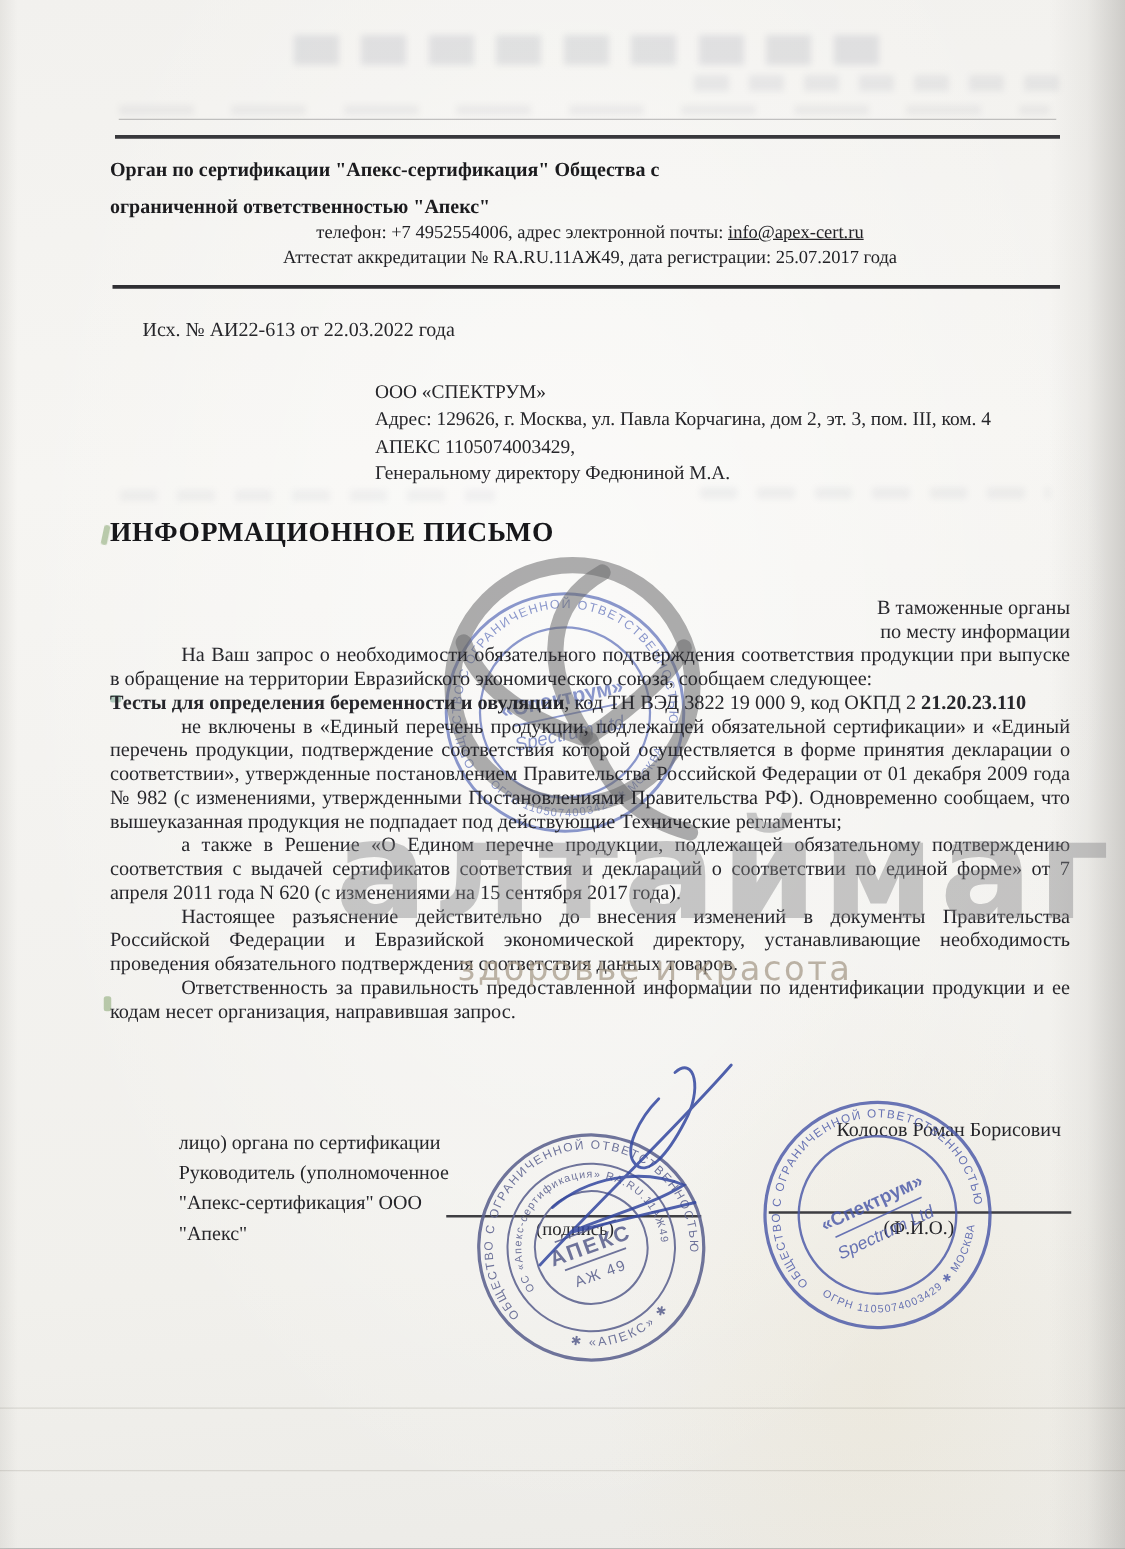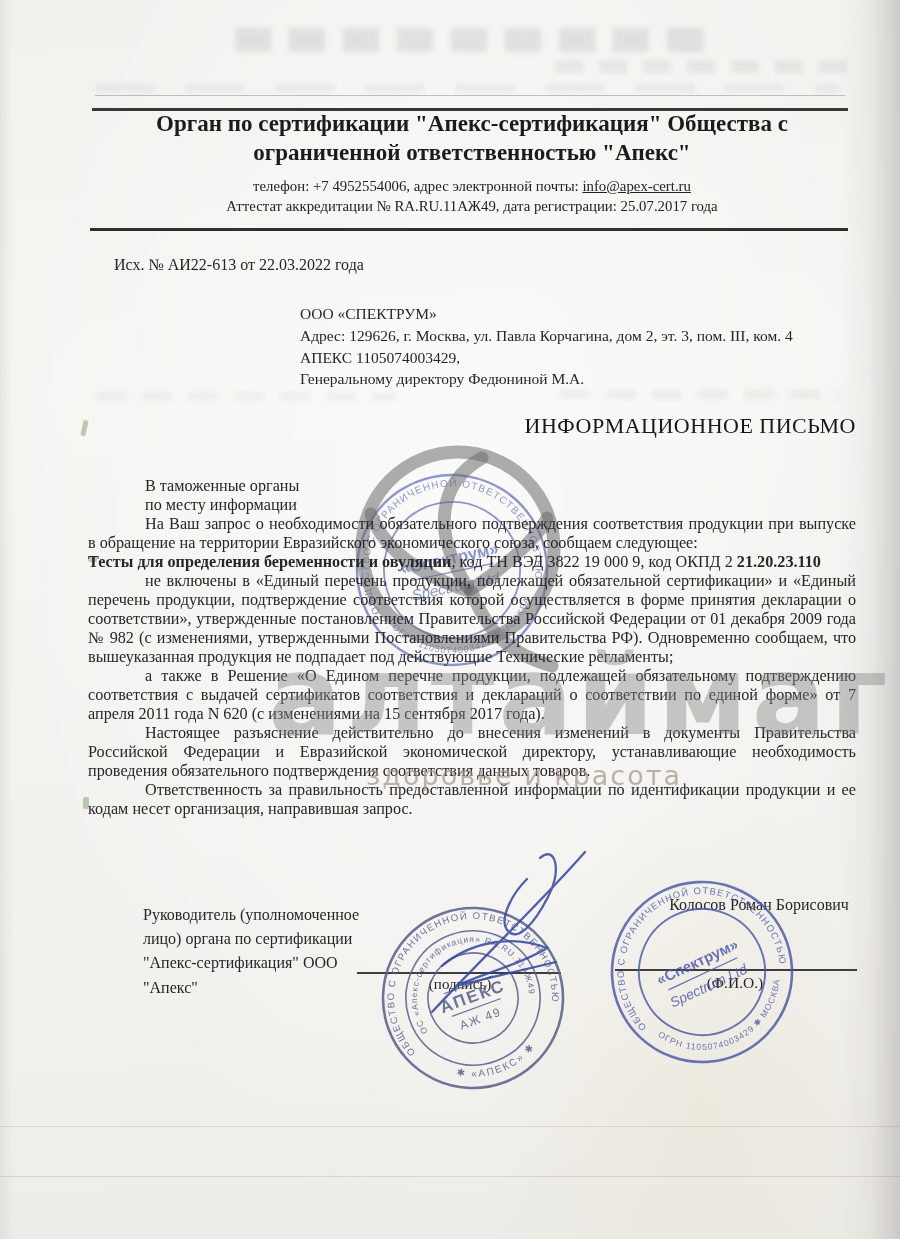--- a/index.html
+++ b/index.html
@@ -23,33 +23,33 @@
   .gb4{left:560px;top:390px;width:280px;height:9px;opacity:.16;
        background:repeating-linear-gradient(90deg,rgba(110,115,135,.5) 0 30px,transparent 30px 46px);}
   .gb5{left:96px;top:392px;width:300px;height:9px;opacity:.14;
        background:repeating-linear-gradient(90deg,rgba(110,115,135,.5) 0 30px,transparent 30px 46px);}
   .crease{left:0;width:900px;height:1px;background:rgba(115,110,100,.18);}
   .greenmark{background:#7d9f66;opacity:.5;filter:blur(.6px);border-radius:2px;}
   
   .rule-faint{left:95px;top:95px;width:750px;height:1px;background:rgba(80,80,85,.32);}
   .rule-top{left:92px;top:108px;width:756px;height:2.5px;background:#38383c;}
   .rule-bottom{left:90px;top:228px;width:758px;height:3px;background:#2f2f33;}
-  .org-name{left:88px;top:109px;width:768px;text-align:center;font-weight:bold;
-            font-size:23px;line-height:29px;color:#1b1b1e;}
+  .org-name{left:88px;top:122px;width:768px;text-align:left;font-weight:bold;
+            font-size:16px;line-height:29px;color:#1b1b1e;}
   .hdr-details{left:88px;top:177px;width:768px;text-align:center;font-size:14.8px;
                line-height:19.5px;color:#222226;}
   .hdr-details .email{text-decoration:underline;}
   
   .refline{left:114px;top:256px;font-size:16px;}
   .recipient{left:300px;top:303px;width:558px;text-align:left;font-size:15.5px;line-height:21.8px;}
-  .title{left:88px;top:413px;width:768px;text-align:right;font-weight:normal;
+  .title{left:88px;top:413px;width:768px;text-align:left;font-weight:bold;
          font-size:22px;letter-spacing:.5px;color:#17171a;}
   .body-txt{left:88px;top:477px;width:768px;font-size:16.2px;line-height:19px;color:#26262b;}
   .body-txt p{margin:0;text-align:justify;text-indent:57px;}
-  .addr{margin-left:57px;}
+  .addr{margin-left:57px;text-align:right;}
   .product{margin-top:19px;margin-bottom:19px;text-indent:0 !important;}
   .b{font-weight:bold;}
   
   .sig-left{left:143px;top:903px;width:280px;font-size:16px;line-height:24.2px;}
   .sig-line{height:1.5px;background:#3e3e42;}
   .line-l{left:357px;top:972px;width:204px;}
   .line-r{left:615px;top:969px;width:242px;}
   .cap-sign{left:390px;top:976px;width:140px;text-align:center;font-size:15px;}
   .sig-name{left:644px;top:896px;width:230px;text-align:center;font-size:16px;}
   .cap-fio{left:660px;top:974px;width:150px;text-align:center;font-size:15.5px;}
@@ -138,22 +138,22 @@
     <p>не включены в «Единый перечень продукции, подлежащей обязательной сертификации» и «Единый перечень продукции, подтверждение соответствия которой осуществляется в форме принятия декларации о соответствии», утвержденные постановлением Правительства Российской Федерации от 01 декабря 2009 года № 982 (с изменениями, утвержденными Постановлениями Правительства РФ). Одновременно сообщаем, что вышеуказанная продукция не подпадает под действующие Технические регламенты;</p>
     <p>а также в Решение «О Едином перечне продукции, подлежащей обязательному подтверждению соответствия с выдачей сертификатов соответствия и деклараций о соответствии по единой форме» от 7 апреля 2011 года N 620 (с изменениями на 15 сентября 2017 года).</p>
     <p>Настоящее разъяснение действительно до внесения изменений в документы Правительства Российской Федерации и Евразийской экономической директору, устанавливающие необходимость проведения обязательного подтверждения соответствия данных товаров.</p>
     <p>Ответственность за правильность предоставленной информации по идентификации продукции и ее кодам несет организация, направившая запрос.</p>
   </div>
 
   <div class="abs wm-big">алтаймаг</div>
   <div class="abs wm-small">здоровье и красота</div>
 
   <div class="abs sig-left">
+    <div>лицо) органа по сертификации</div>
     <div>Руководитель (уполномоченное</div>
-    <div>лицо) органа по сертификации</div>
     <div>"Апекс-сертификация" ООО</div>
     <div>"Апекс"</div>
   </div>
   <div class="abs sig-line line-l"></div>
   <div class="abs cap-sign">(подпись)</div>
   <div class="abs sig-name">Колосов Роман Борисович</div>
   <div class="abs sig-line line-r"></div>
   <div class="abs cap-fio">(Ф.И.О.)</div>
 
   <svg class="abs noptr" style="left:367px;top:892px;width:212px;height:212px;opacity:.88" viewBox="0 0 212 212">

